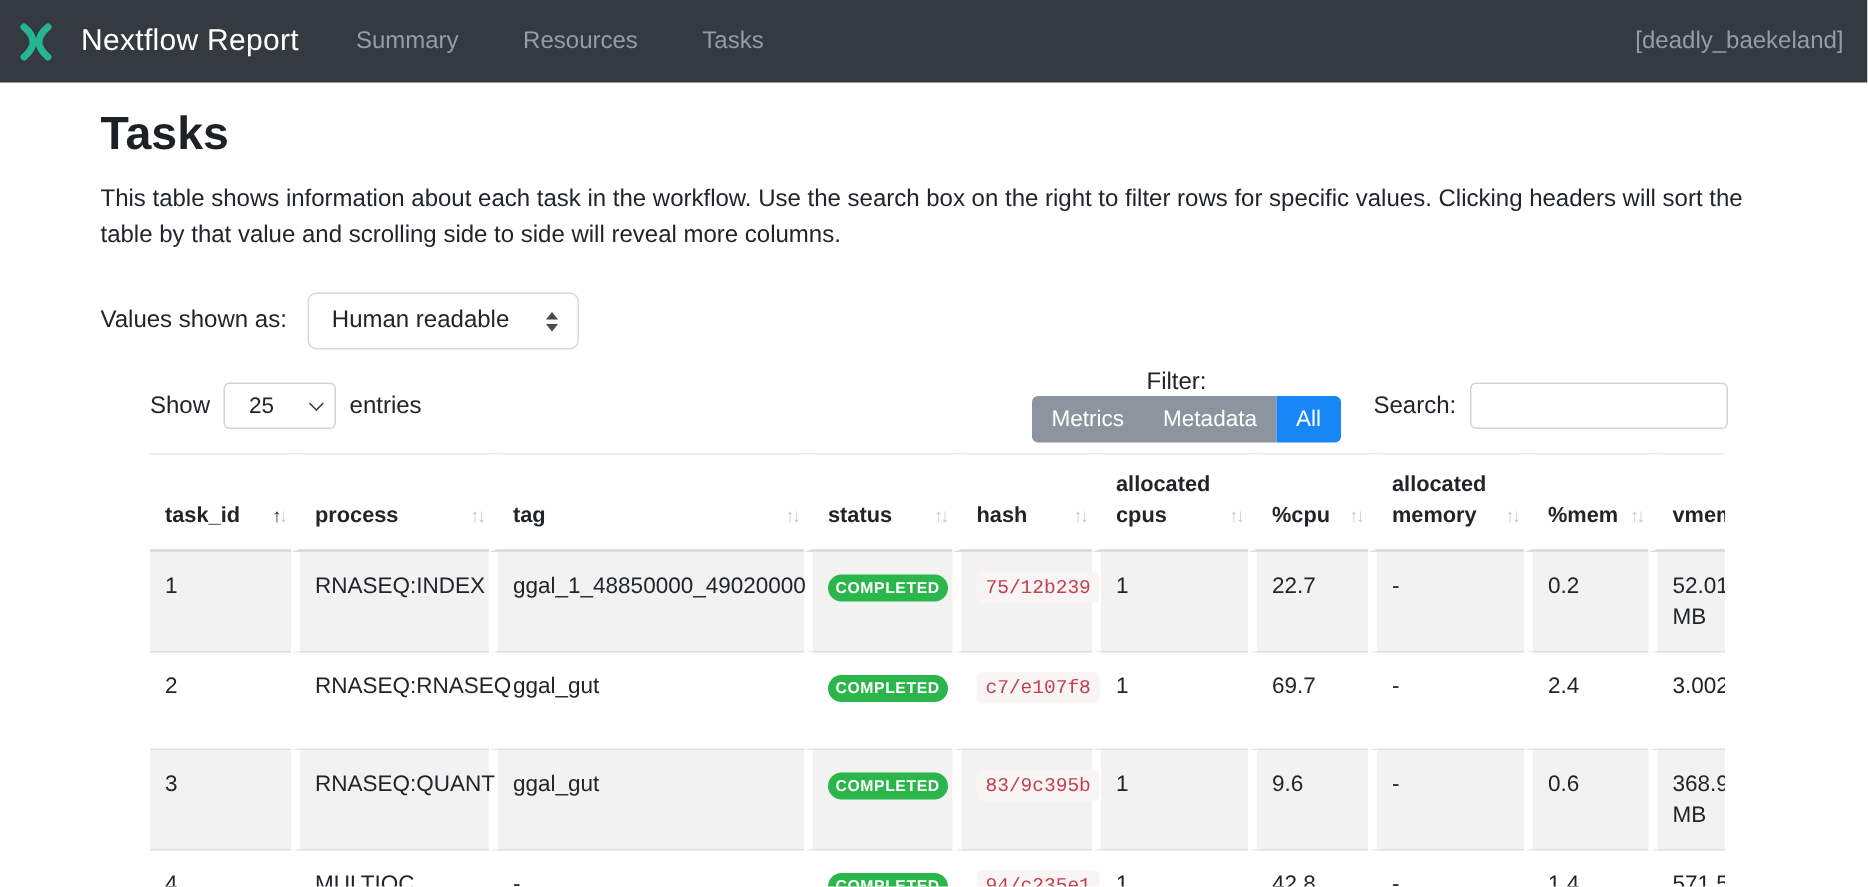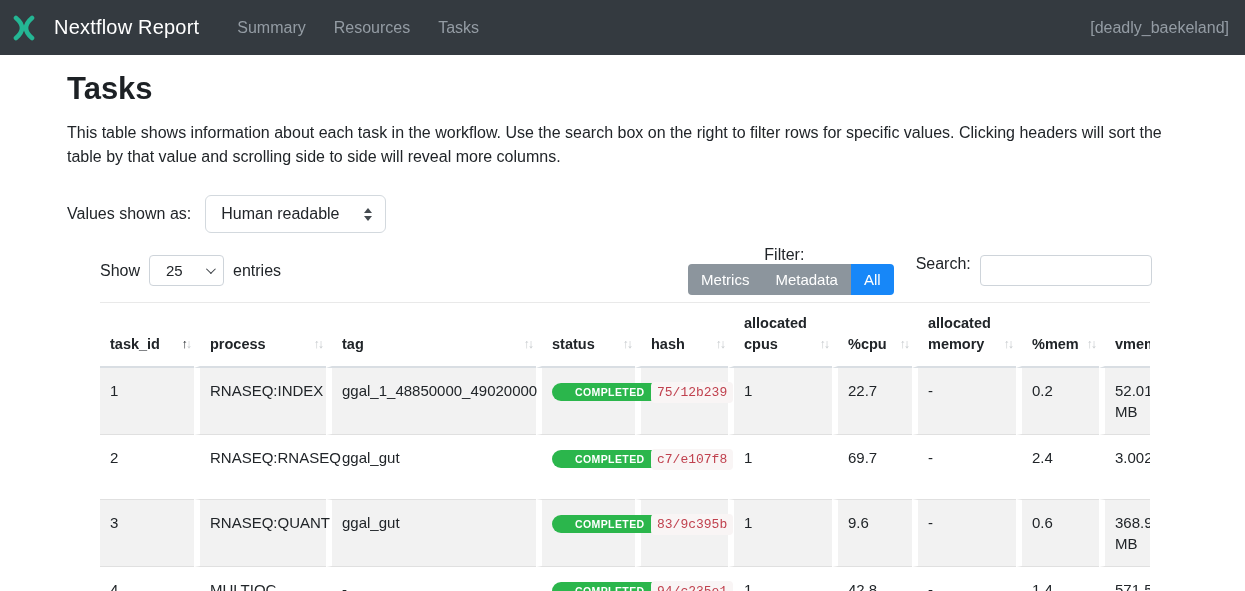--- a/index.html
+++ b/index.html
@@ -4,21 +4,21 @@
 <style>
   * { margin:0; padding:0; box-sizing:border-box; }
   html,body { width:1245px; height:591px; overflow:hidden; background:#fff;
     font-family:"Liberation Sans", sans-serif; color:#212529; }
 
   
   .navbar { height:55px; background:var(--navbar-bg); display:flex; align-items:center;
     padding:0 16px 0 10px; }
   .brand { display:flex; align-items:center; gap:16px; margin-right:26px; cursor:pointer; }
   .brand-title { color:#fff; font-size:20px; letter-spacing:.2px; }
-  .nav-links { display:flex; align-items:center; gap:4px; flex:1; }
+  .nav-links { display:flex; align-items:center; gap:19px; flex:1; }
   .nav-link { color:#949ca4; font-size:16px; padding:8px 12px; cursor:pointer; }
   .run-name { color:#949ca4; font-size:16px; }
 
   
   .content { padding:8px 67px 0 67px; }
   .page-title { font-size:31px; font-weight:600; margin-top:8px; color:#1d2125; }
   .page-desc { font-size:16px; line-height:24px; margin-top:14px; max-width:1102px; color:#212529; }
 
   .values-row { display:flex; align-items:center; gap:14px; margin-top:26px; }
   .values-label { font-size:16px; }
@@ -41,21 +41,21 @@
   .chev { width:7px; height:7px; border-right:1.8px solid #3c4146; border-bottom:1.8px solid #3c4146;
     transform:rotate(45deg) translateY(-2px); }
   .filter-group { display:flex; align-items:center; margin-left:407px;flex-direction:column; }
   .filter-label { font-size:16px; margin-right:13px; }
   .btn-group { display:flex; }
   .fbtn { height:31px; font-size:15px; color:#fff; background:var(--btn-gray);
     padding:0 13px; display:flex; align-items:center; cursor:pointer; border:none; }
   .fbtn:first-child { border-radius:4px 0 0 4px; }
   .fbtn:last-child { border-radius:0 4px 4px 0; }
   .fbtn.active { background:var(--accent-blue); }
-  .search-group { display:flex; align-items:flex-start; margin-left:22px; }
+  .search-group { display:flex; align-items:center; margin-left:22px; }
   .search-label { font-size:16px; margin-right:9px; }
   .search-input { width:172px; height:31px; border:1px solid #ced4da; border-radius:4px;
     padding:0 8px; font-size:15px; font-family:"Liberation Sans",sans-serif; outline:none; }
 
   
   .table-clip { width:1050px; overflow:hidden; }
   table { border-collapse:separate; border-spacing:0; table-layout:fixed; width:1085px;
     border-top:1px solid #e9e9e9; }
   th, td { text-align:left; vertical-align:top; }
   th:not(:first-child), td:not(:first-child) { border-left:6px solid #fff; }
@@ -64,21 +64,21 @@
     cursor:pointer; line-height:21px; }
   .sort-icons { position:absolute; right:4px; bottom:11px; font-size:12.5px; letter-spacing:-2px;
     white-space:nowrap; }
   .sort-up, .sort-down { color:#c7cbce; }
   .sort-up.on { color:#212529; }
   tbody td { font-size:15px; padding:12px 10px; height:65px; border-bottom:1px solid #e0e0e0;
     line-height:21px; white-space:nowrap; }
   tbody td.wrap { white-space:normal; }
   tbody tr.odd td { background:#f2f2f2; }
   .badge { display:inline-block; background:var(--badge-green); color:#fff; font-size:10.5px;
-    font-weight:bold; letter-spacing:.4px; padding:4px 23px 3px; border-radius:10px; line-height:11px;text-align:center; }
+    font-weight:bold; letter-spacing:.4px; padding:4px 5px 3px; border-radius:10px; line-height:11px;text-align:center; }
   .hash-chip { font-family:"Liberation Mono", monospace; font-size:13px; color:var(--hash-red);
     background:var(--hash-bg); padding:3px 6px; border-radius:4px; }
 </style>
 </head>
 <body>
 
 <div class="navbar">
   <div class="brand">
     <span style="display:flex;">
       <svg width="28" height="26" viewBox="0 0 28 26">

